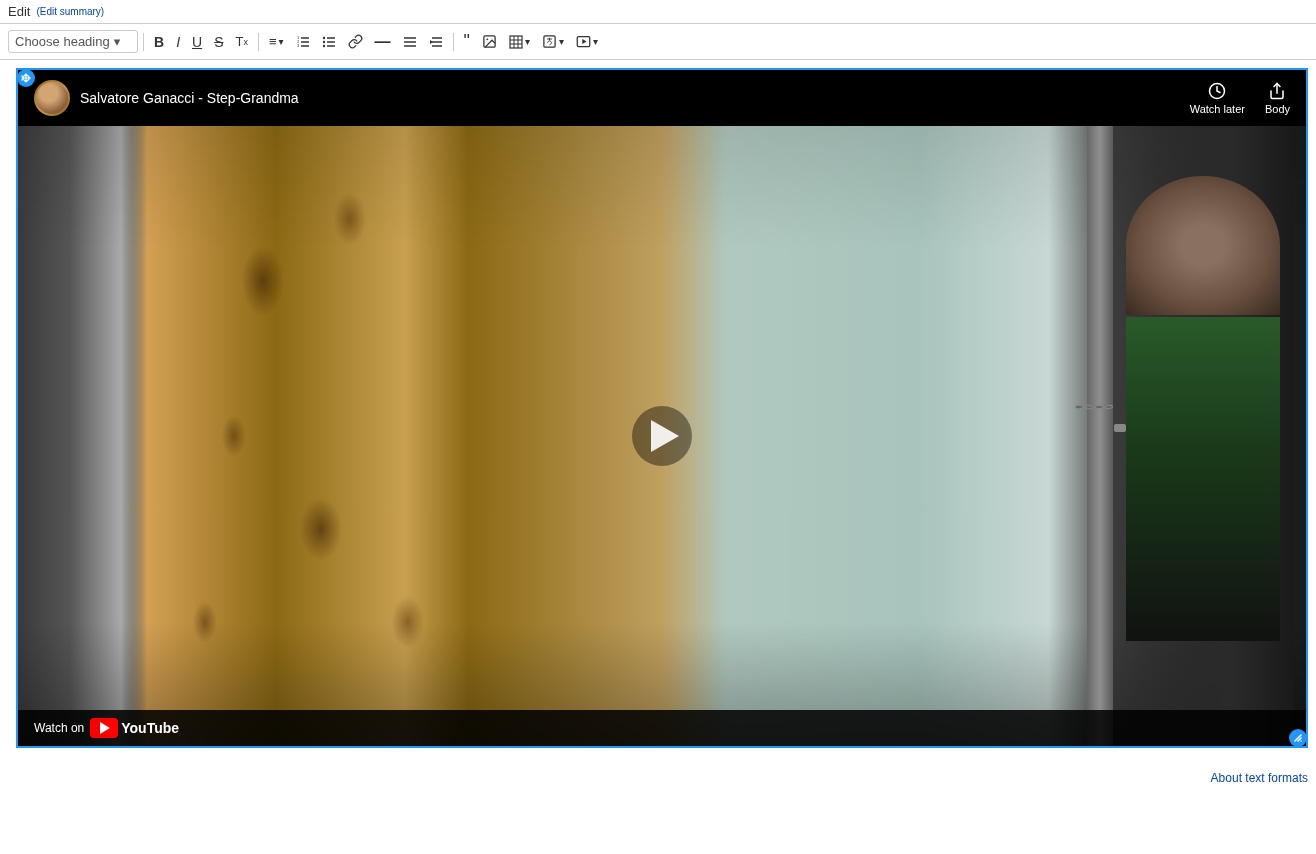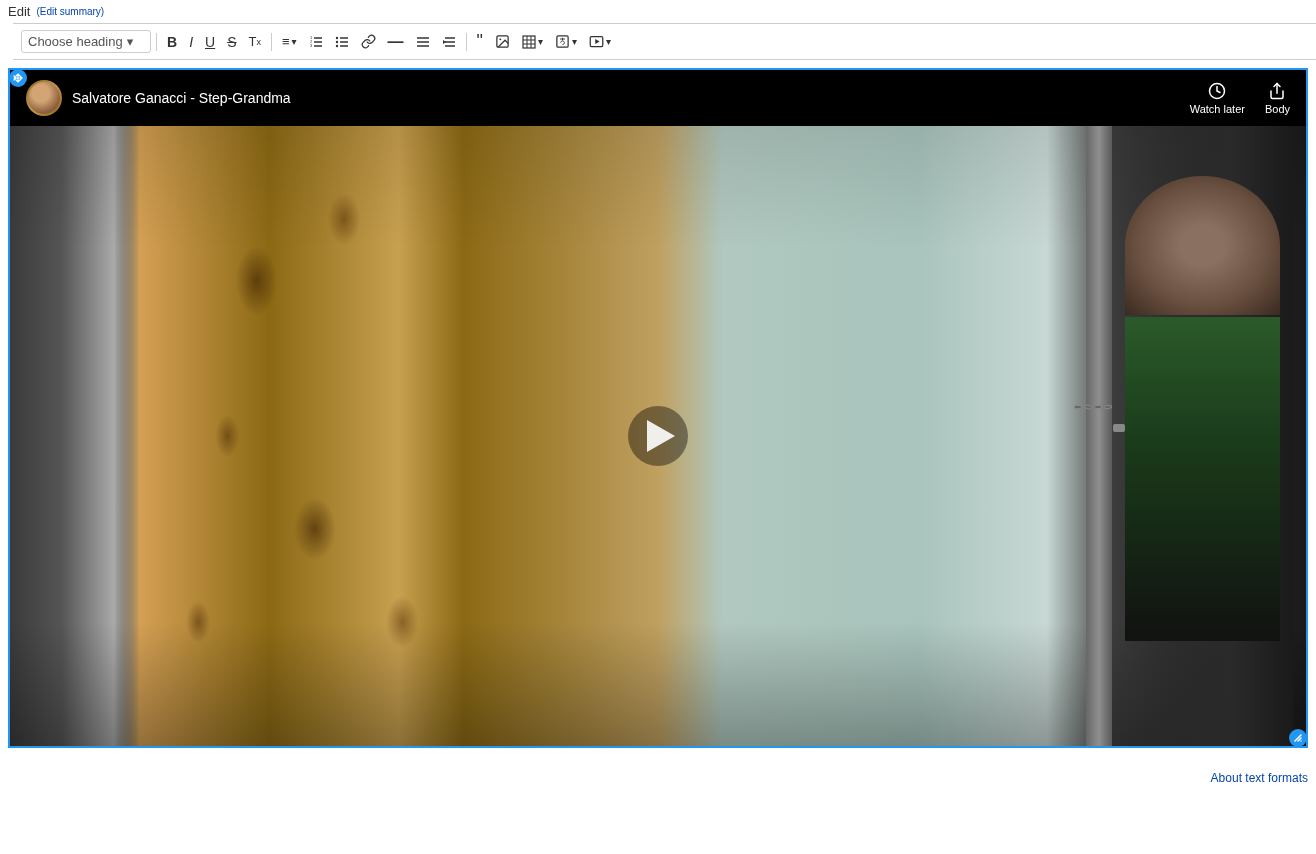--- a/index.html
+++ b/index.html
@@ -29,21 +29,20 @@
     
     .toolbar {
       display: flex;
       align-items: center;
       padding: 4px 8px;
       border-top: 1px solid #ccc;
       border-bottom: 1px solid #ccc;
       gap: 2px;
       background: #fff;
       flex-wrap: nowrap;
-      margin-left: 13px;
     }
     .toolbar-item {
       display: inline-flex;
       align-items: center;
       justify-content: center;
       padding: 3px 5px;
       cursor: pointer;
       border-radius: 2px;
       color: #333;
       font-size: 13px;
@@ -65,21 +64,21 @@
       border-radius: 3px;
       cursor: pointer;
       font-size: 13px;
       color: #555;
       background: #fff;
       min-width: 130px;
     }
 
     
     .editor-area {
-      margin: 8px 8px 0 8px;
+      margin: 8px 8px 0 16px;
       border: 2px solid #2196f3;
       position: relative;
       background: #fca5a5;
     }
 
     
     .drag-handle-tl {
       position: absolute;
       top: -1px;
       left: -1px;
@@ -513,20 +512,29 @@
           <div style="width:8px;height:4px;border:1px solid #888;border-radius:2px;background:#666;"></div>
           <div style="width:8px;height:4px;border:1px solid #888;border-radius:2px;background:#666;transform:rotate(-10deg);"></div>
         </div>
 
         <div style="position:absolute;right:14%;top:48%;width:12px;height:8px;background:#888;border-radius:2px;"></div>
 
         <div class="play-btn-overlay">
           <div class="play-btn-triangle"></div>
         </div>
 
+        <div class="yt-bottom">
+          <div class="watch-on-yt">
+            <span class="watch-on-text">Watch on</span>
+            <div class="yt-logo">
+              <div class="yt-logo-icon"></div>
+              <span class="yt-logo-text">YouTube</span>
+            </div>
+          </div>
+        </div>
       </div>
     </div>
   </div>
 
   <div class="drag-handle-br">
     <svg viewBox="0 0 10 10">
       <path d="M2 8L8 2M5 8L8 5M8 8L8 8" stroke="white" stroke-width="1.5" fill="none" stroke-linecap="round"></path>
     </svg>
   </div>
 

